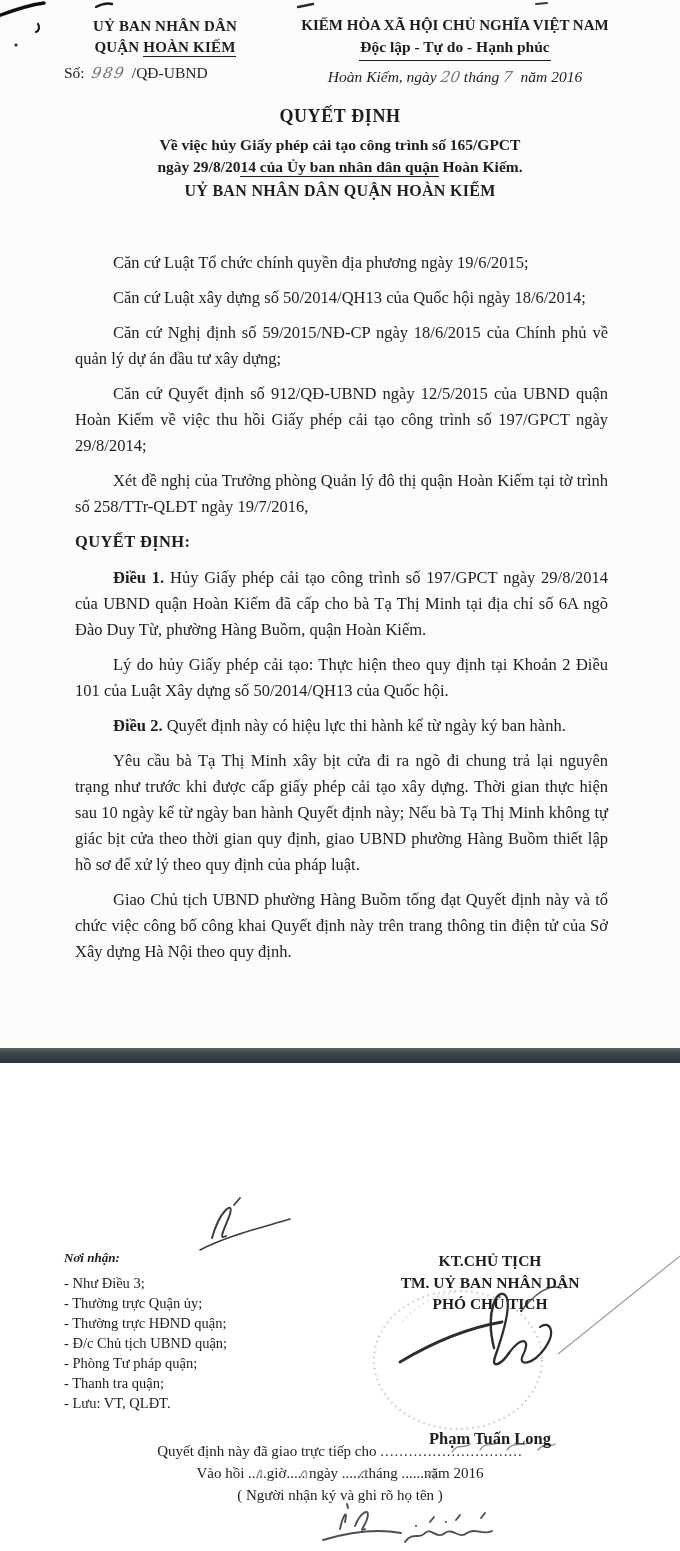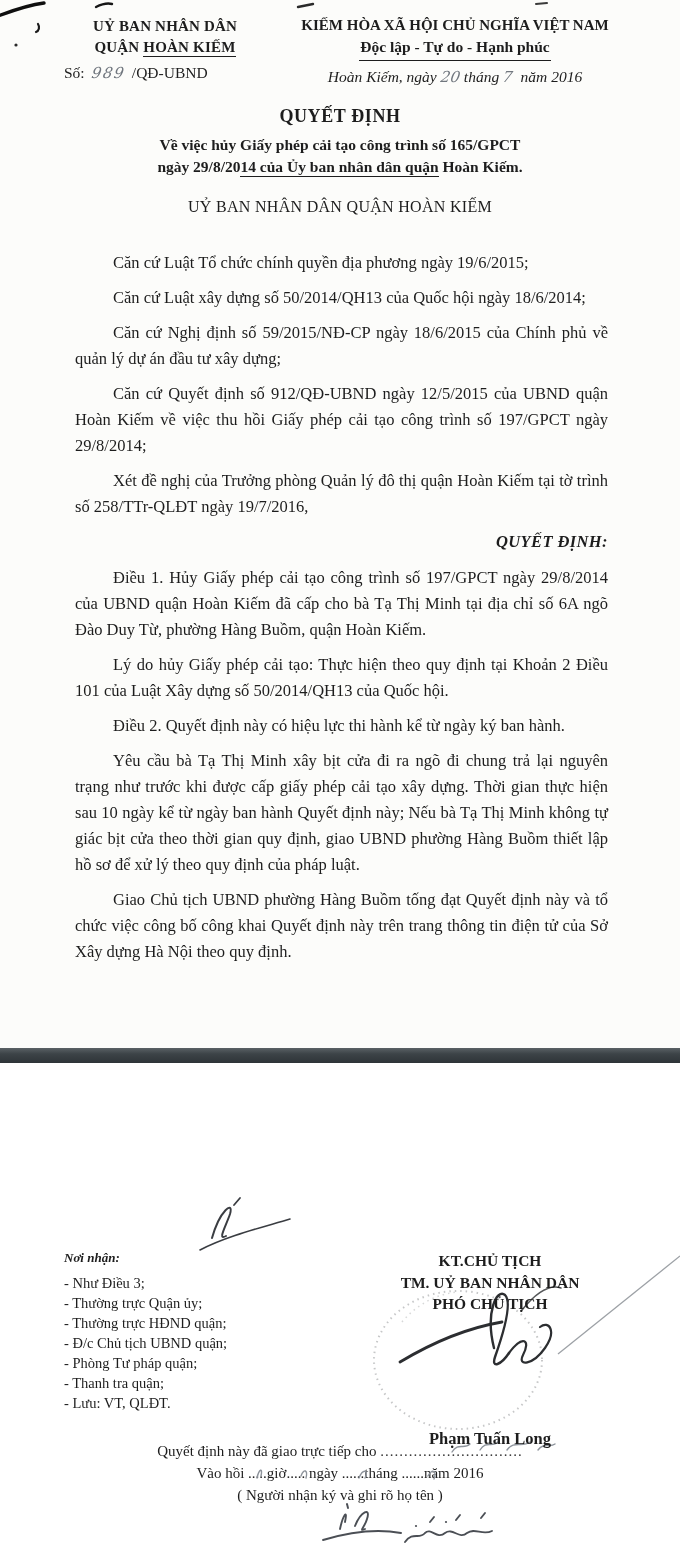--- a/index.html
+++ b/index.html
@@ -22,31 +22,31 @@
   .nat .motto{display:inline-block;font-size:15.5px;border-bottom:1.9px solid #1d1d1d;
        padding:0 1px 2px;}
   .dateline{position:absolute;top:68px;left:278px;width:354px;text-align:center;
        font-style:italic;font-size:15.5px;}
   .dateline .hw{margin:0 4px;font-size:15px;}
 
   .title-block{position:absolute;top:106px;left:0;width:680px;text-align:center;}
   .title-main{font-size:18px;font-weight:bold;letter-spacing:.6px;margin-bottom:7px;}
   .title-sub{font-size:15.5px;font-weight:bold;line-height:22px;}
   .title-sub .ul-part{border-bottom:1.6px solid #1d1d1d;padding-bottom:1px;}
-  .issuer{position:absolute;top:198px;left:0;width:680px;text-align:center;
-       font-weight:normal;font-size:16px;letter-spacing:.3px;}
+  .issuer{position:absolute;top:182px;left:0;width:680px;text-align:center;
+       font-weight:bold;font-size:16px;letter-spacing:.3px;}
 
   .bodytext{position:absolute;left:75px;width:533px;}
   #body1{top:250px;}
   #body2{top:1116px;}
   .bodytext p{margin:0 0 9px 0;font-size:16.5px;line-height:26px;
        text-align:justify;text-indent:38px;}
-  .bodytext p.center-h{text-align:right;text-indent:0;font-weight:bold;
-       margin:9px 0 10px 0;letter-spacing:.4px;font-style:italic;}
-  .lead{font-weight:normal;}
+  .bodytext p.center-h{text-align:left;text-indent:0;font-weight:bold;
+       margin:9px 0 10px 0;letter-spacing:.4px;}
+  .lead{font-weight:bold;}
 
   .separator{position:absolute;top:1048px;left:0;width:680px;height:15px;
        background:linear-gradient(180deg,#5a6165 0%,#3c4347 40%,#2e3438 100%);}
 
   .recipients{position:absolute;top:1250px;left:64px;width:240px;}
   .recipients-heading{font-weight:bold;font-style:italic;font-size:13px;margin-bottom:7px;}
   .recipient-item{font-size:14.5px;line-height:20px;}
 
   .sign-block{position:absolute;top:1250px;left:355px;width:270px;text-align:center;
        font-weight:bold;font-size:15.5px;line-height:21.5px;z-index:3;}

